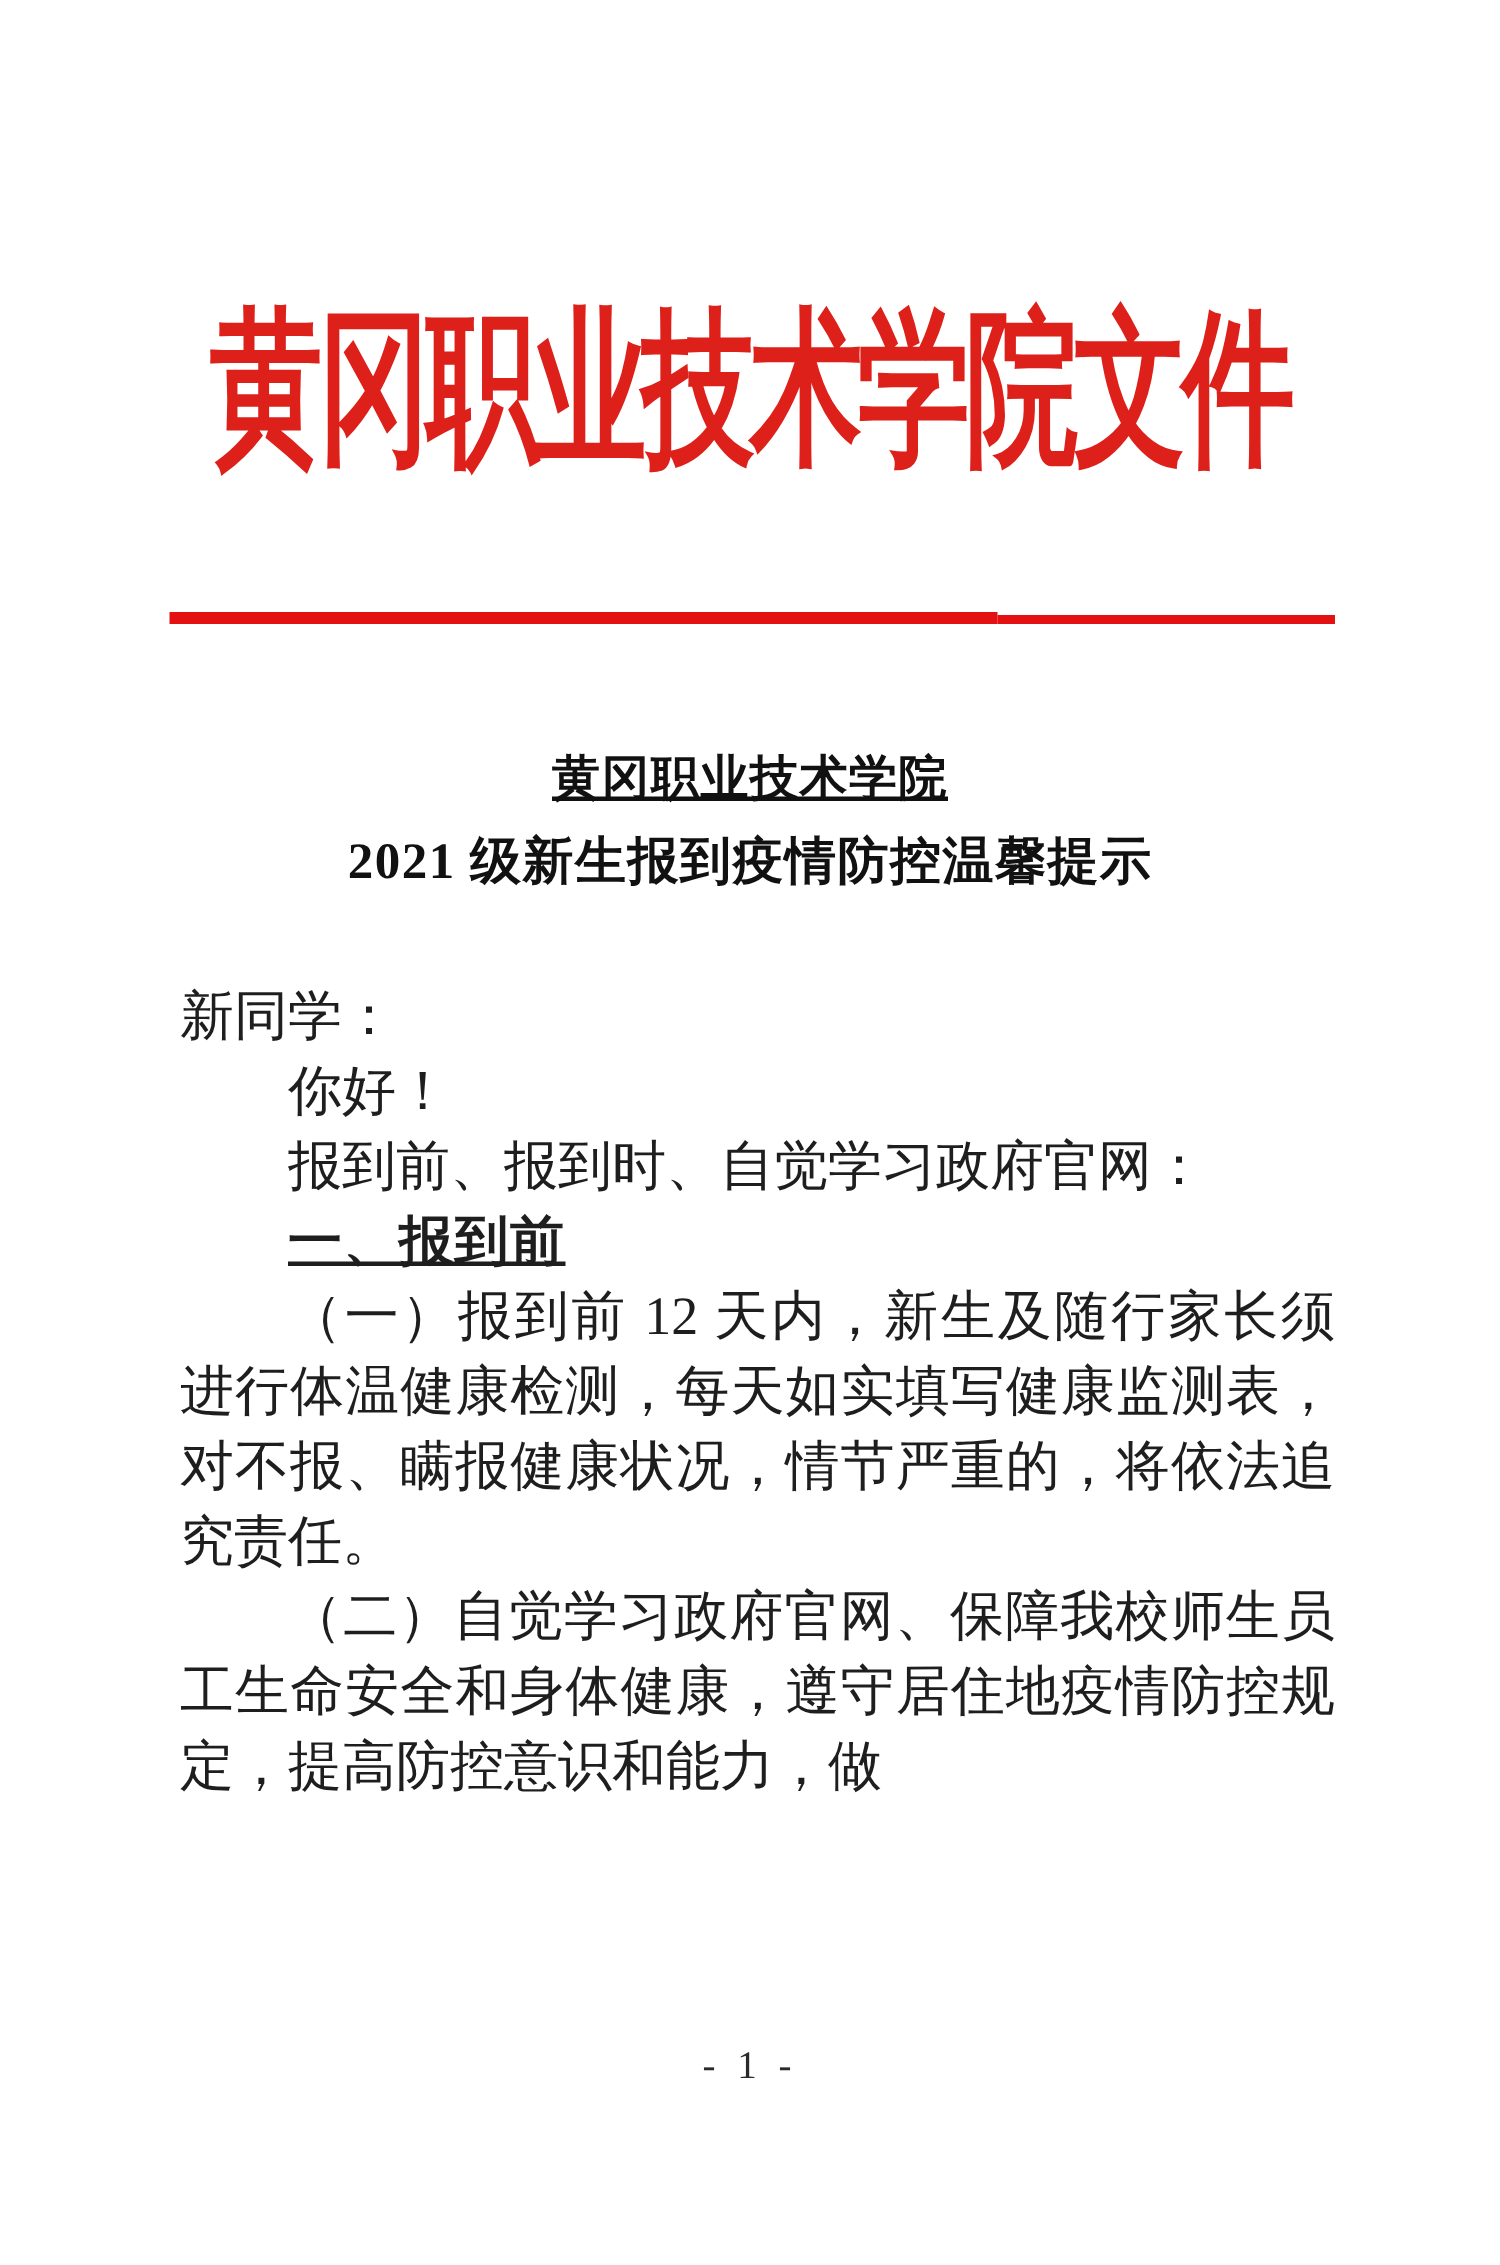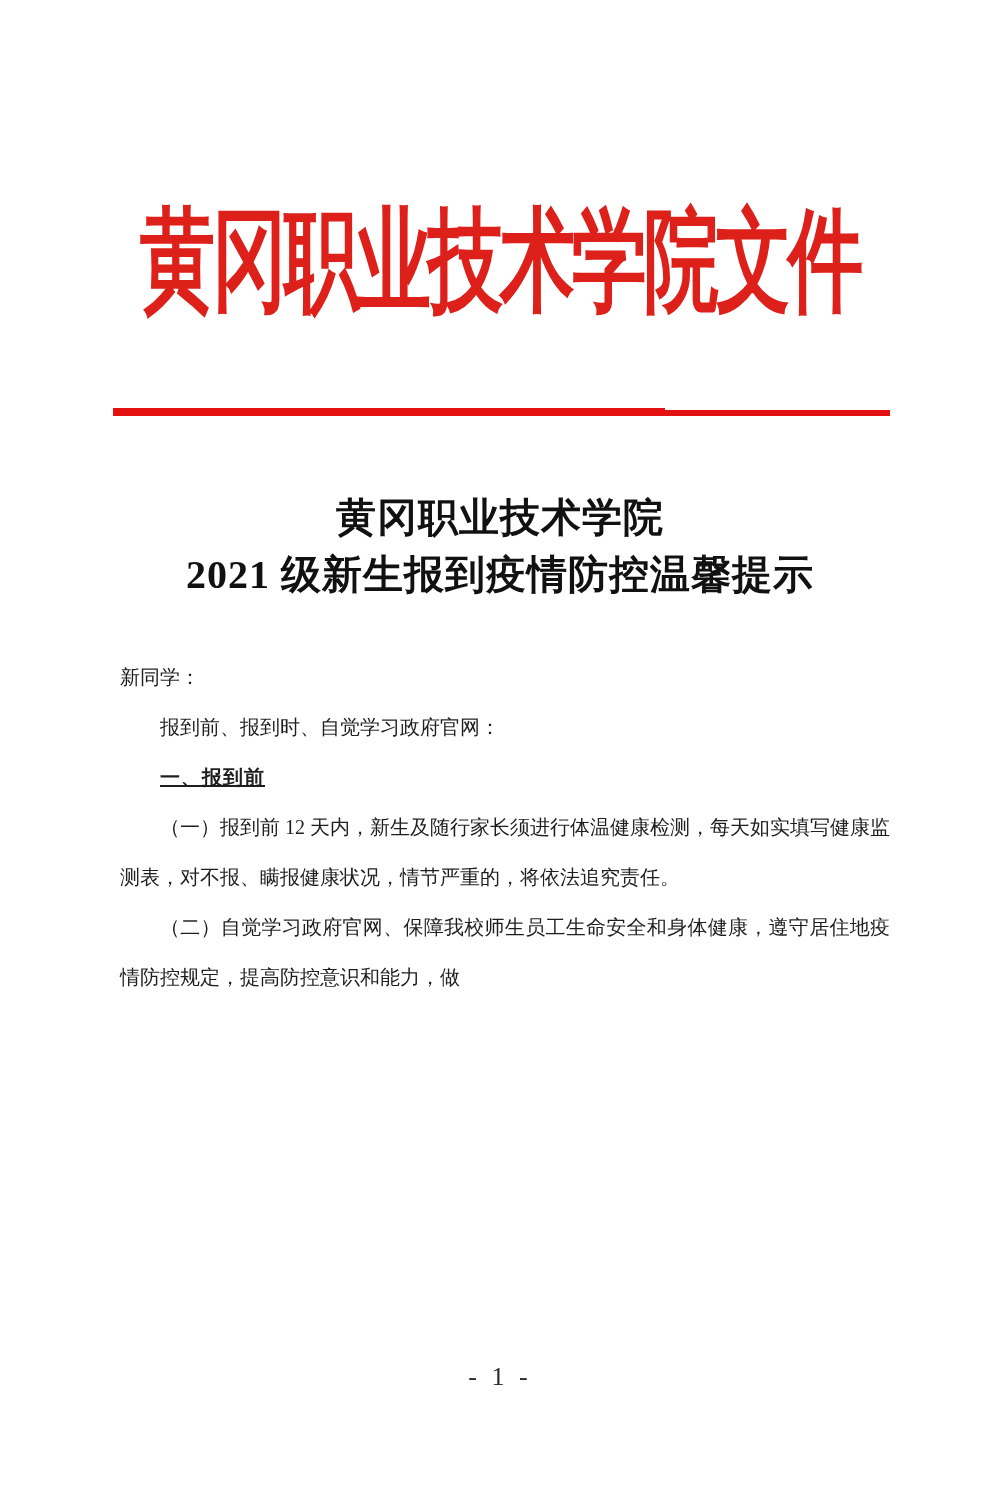--- a/index.html
+++ b/index.html
@@ -59,37 +59,38 @@
   .doc-title {
     position: absolute;
     top: 496px;
     left: 0;
     width: 100%;
     text-align: center;
     font-weight: bold;
     color: #111;
   }
   .doc-title .line1 {
-    font-size: 40px;
+    font-size: 32px;
     line-height: 44px;
     letter-spacing: 1px;
+    text-decoration: underline;
   }
   .doc-title .line2 {
     margin-top: 12px;
-    font-size: 40px;
+    font-size: 34px;
     line-height: 46px;
     letter-spacing: 1px;
   }
   
   .body-text {
     position: absolute;
     top: 652px;
     left: 120px;
     width: 770px;
-    font-size: 20px;
+    font-size: 36px;
     line-height: 50px;
     text-align: justify;
     text-justify: inter-ideograph;
     word-break: break-all;
   }
   .body-text p { margin: 0; text-indent: 2em; }
   .body-text p.no-indent { text-indent: 0; }
   .body-text p.heading {
     font-family: "Liberation Sans", "DejaVu Sans", sans-serif;
     font-weight: bold;
@@ -121,20 +122,21 @@
     <div class="seg-right"></div>
   </div>
 
   <div class="doc-title">
     <div class="line1">黄冈职业技术学院</div>
     <div class="line2">2021 级新生报到疫情防控温馨提示</div>
   </div>
 
   <div class="body-text">
     <p class="no-indent">新同学：</p>
+    <p>你好！</p>
     <p>报到前、报到时、自觉学习政府官网：</p>
     <p class="heading">一、报到前</p>
     <p>（一）报到前 12 天内，新生及随行家长须进行体温健康检测，每天如实填写健康监测表，对不报、瞒报健康状况，情节严重的，将依法追究责任。</p>
     <p>（二）自觉学习政府官网、保障我校师生员工生命安全和身体健康，遵守居住地疫情防控规定，提高防控意识和能力，做</p>
   </div>
 
   <div class="footer">- 1 -</div>
 
 </div>
 

